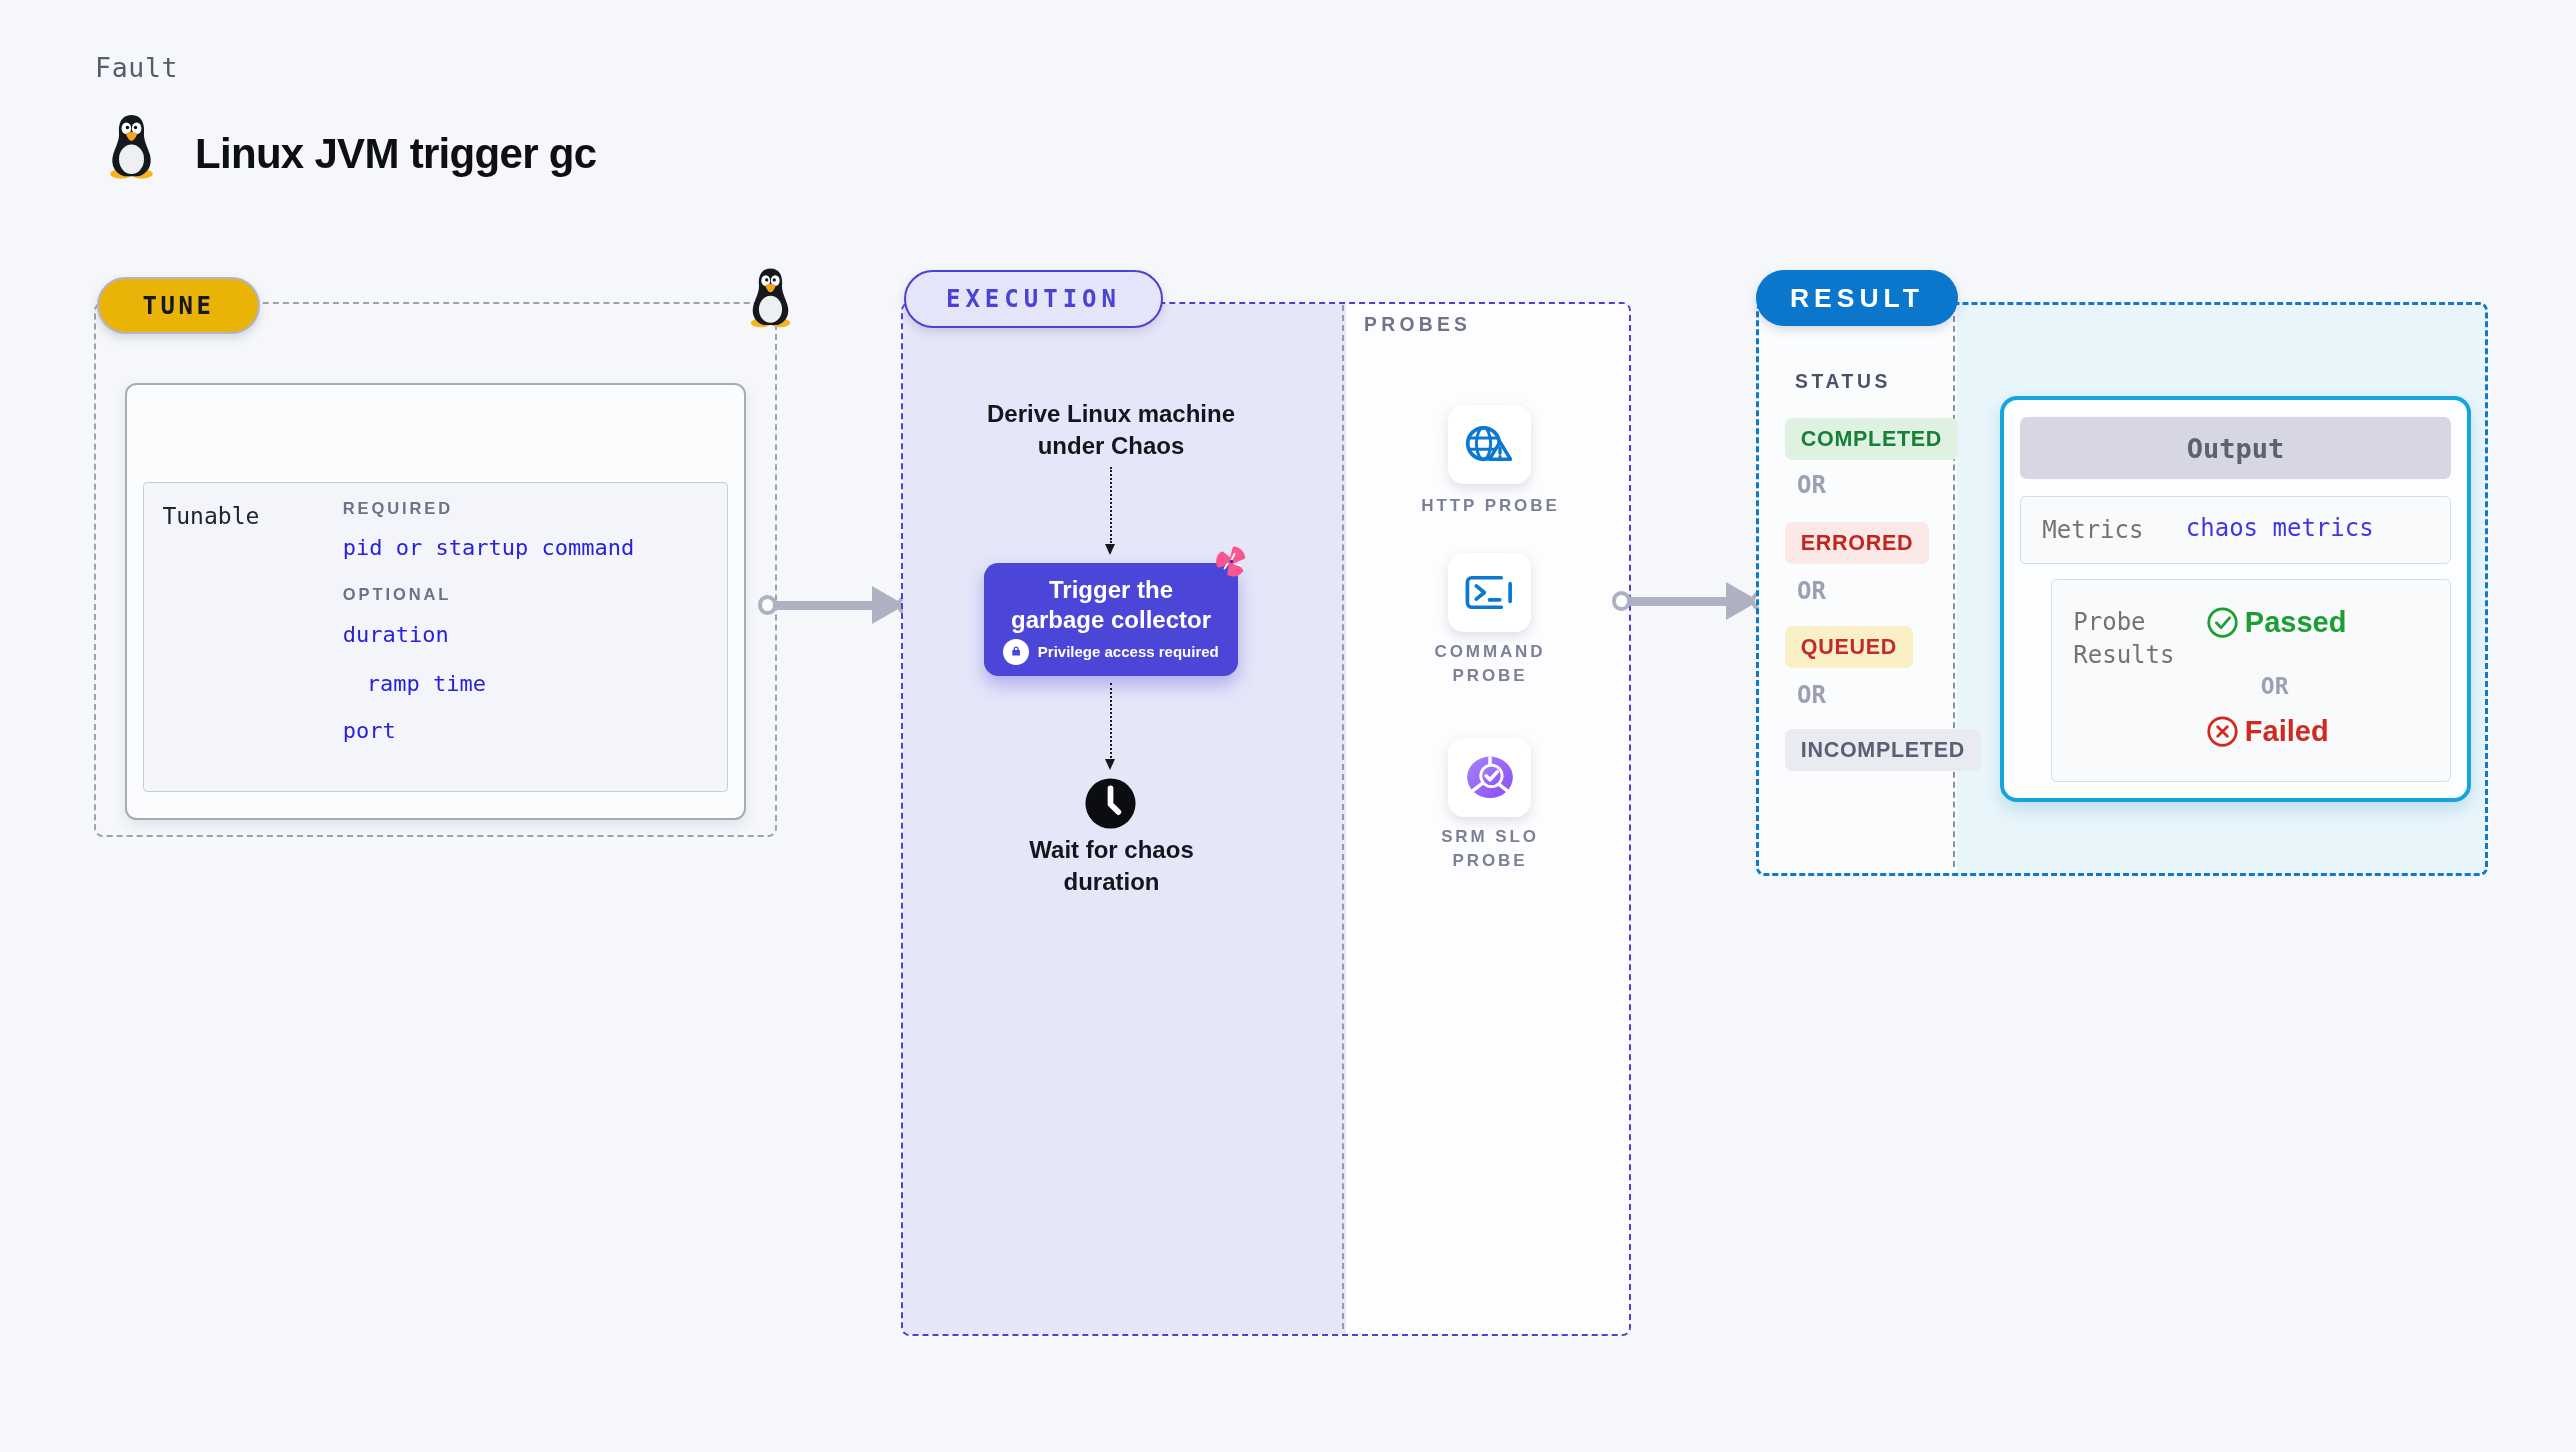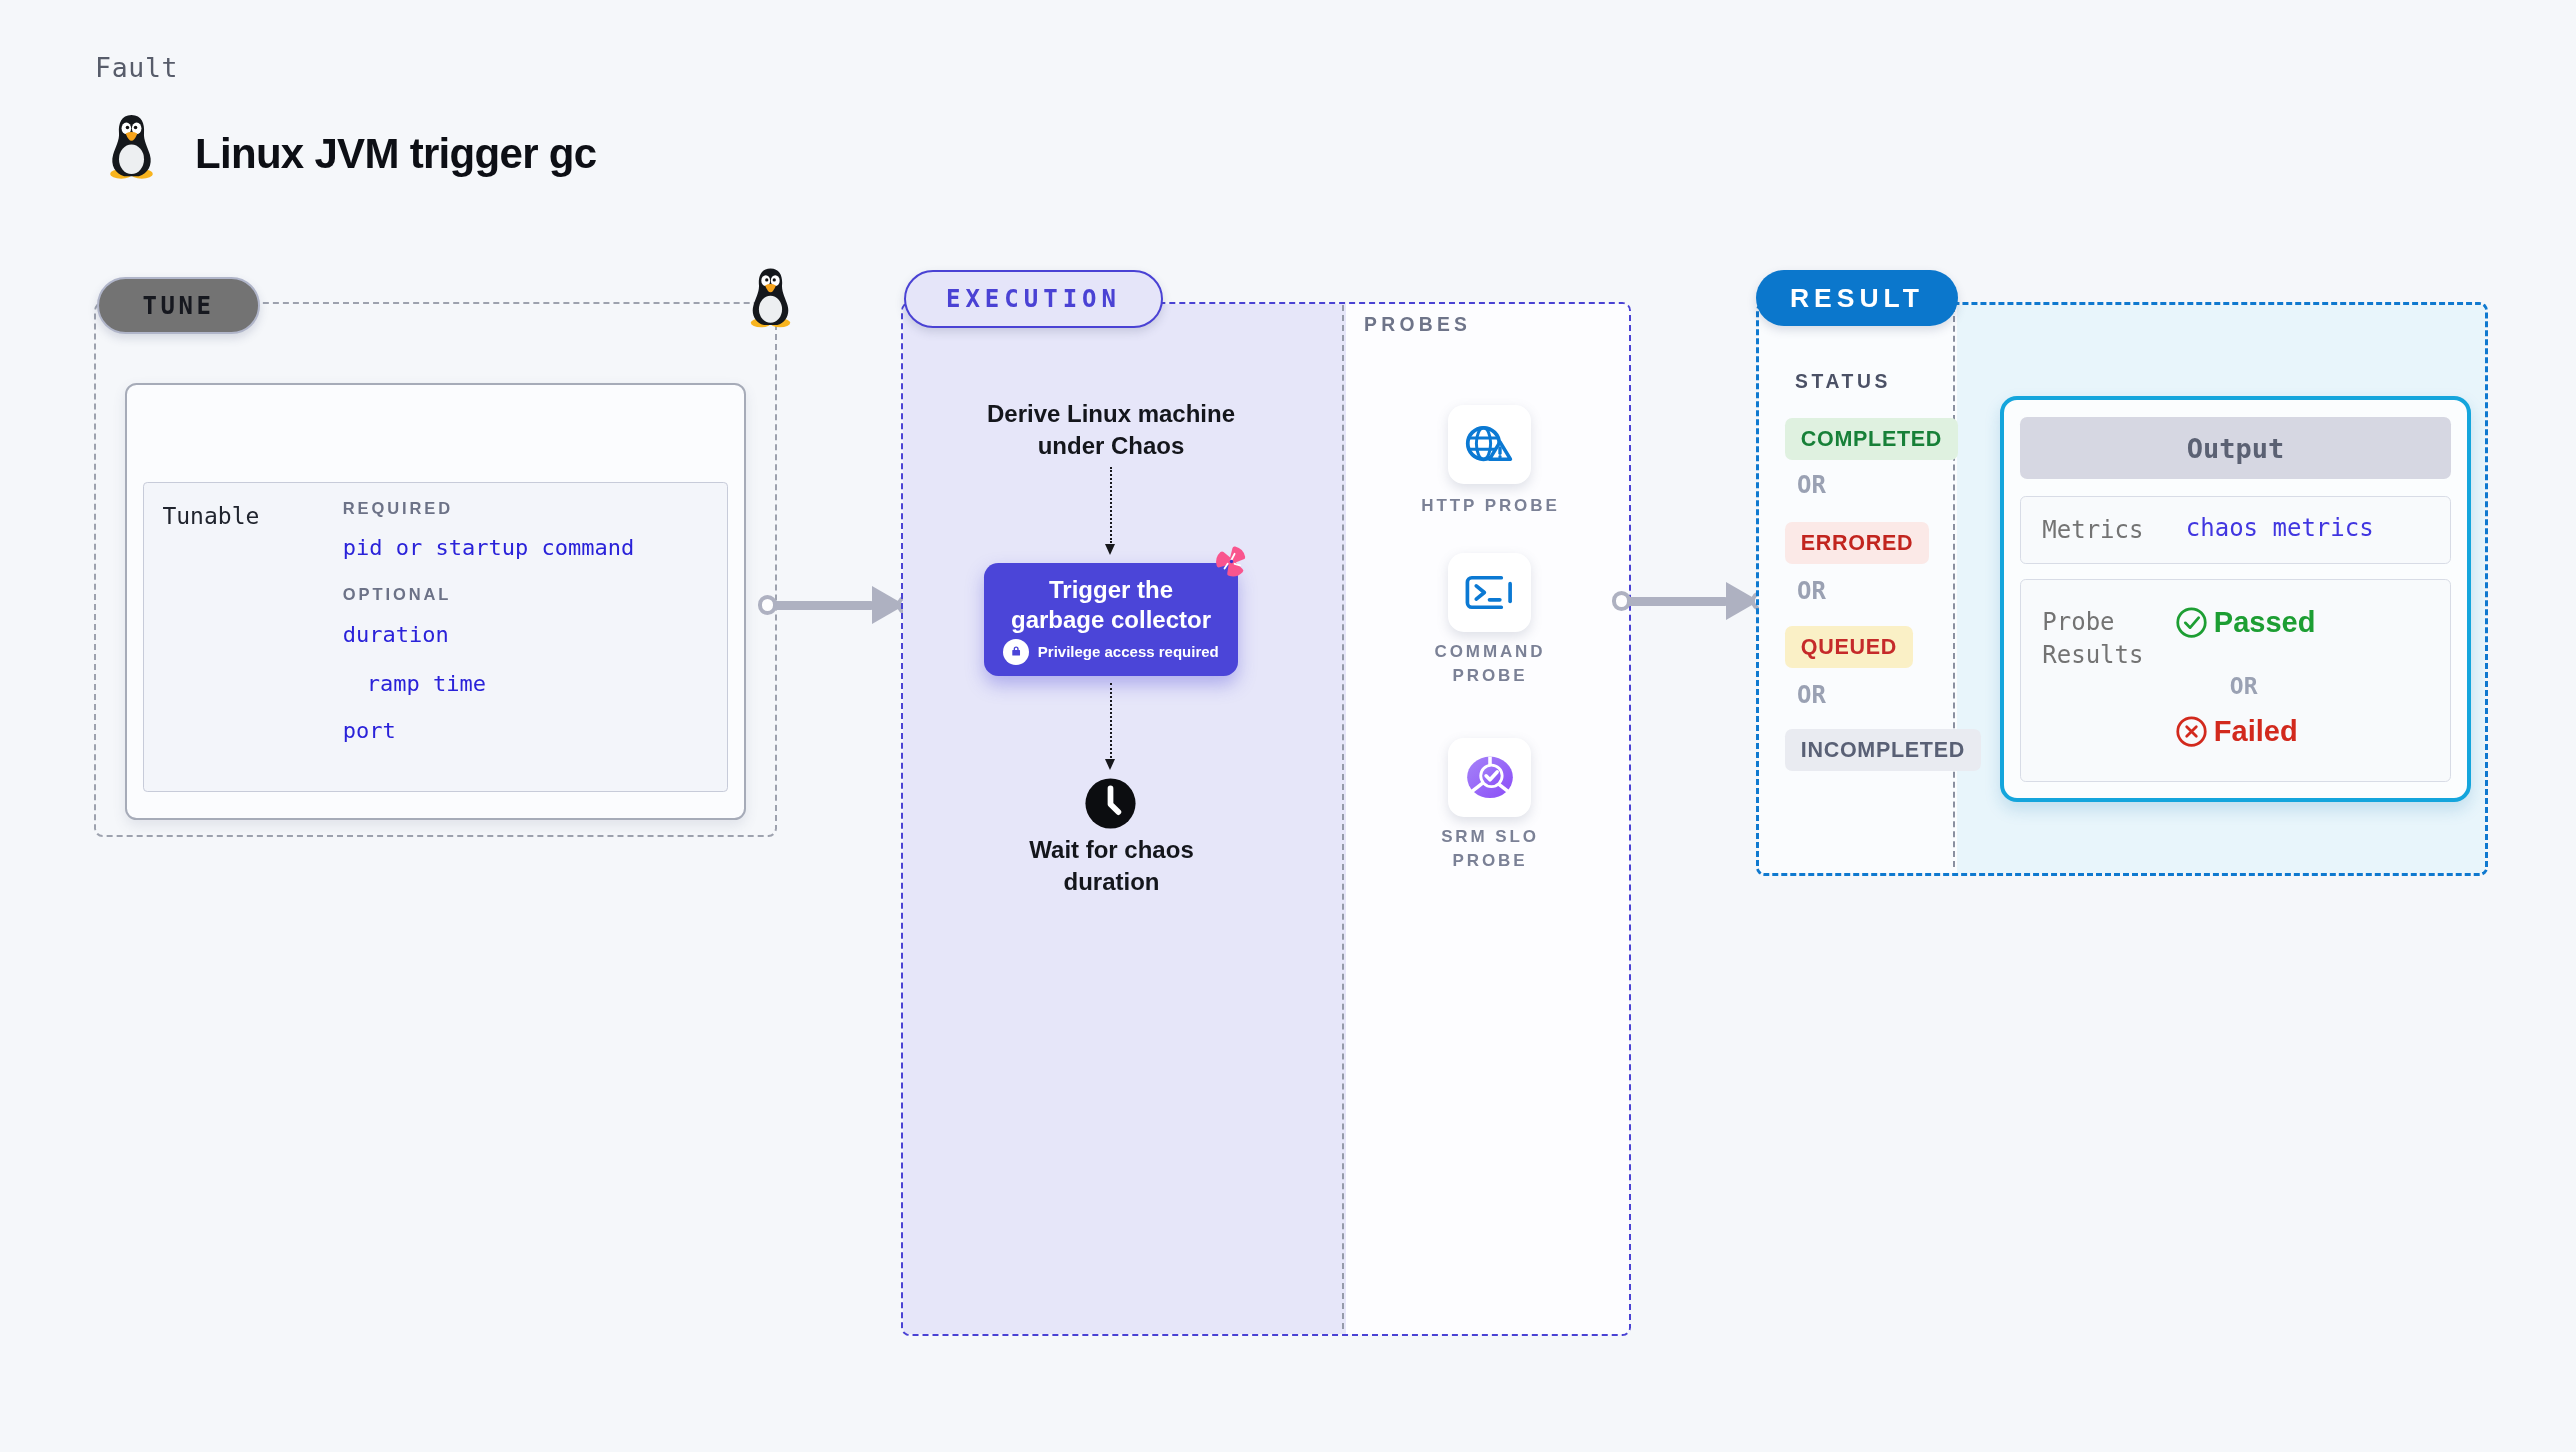--- a/index.html
+++ b/index.html
@@ -23,21 +23,21 @@
   .exec-probes-panel{left:443px;top:0;right:0;height:100%;background:#fdfdff;}
   .result-box{left:1756px;top:302px;width:726px;height:568px;border:3.6px dashed #0f79cf;border-radius:8.6px;overflow:hidden;}
   .result-status-panel{left:0;top:0;width:198px;height:100%;background:#fafcfe;}
   .result-output-panel{left:198px;top:0;right:0;height:100%;background:#e8f5fb;}
   .v-divider-exec{left:1342px;top:305px;height:1024px;width:0;border-left:2.1px dashed #959aa9;}
   .v-divider-result{left:1953px;top:306px;height:561px;width:0;border-left:2.1px dashed #8a90a0;}
 
   
   .pill{display:flex;align-items:center;justify-content:center;border-radius:33px;
         box-shadow:0 4.3px 10px rgba(60,70,110,.18);}
-  .pill-tune{left:97px;top:277px;width:159px;height:53px;background:#737373;border:2.9px solid #b0b5c9;
+  .pill-tune{left:97px;top:277px;width:159px;height:53px;background:#eab308;border:2.9px solid #b0b5c9;
              font-family:"DejaVu Sans Mono",monospace;font-weight:bold;font-size:24px;letter-spacing:3.6px;color:#16181f;}
   .pill-exec{left:904px;top:270px;width:255px;height:54px;background:#e5e5f9;border:2.9px solid #4a42d4;
              font-family:"DejaVu Sans Mono",monospace;font-weight:bold;font-size:24px;letter-spacing:5px;color:#4a42d4;}
   .pill-result{left:1756px;top:270px;width:202px;height:56px;background:#0b77cc;border:none;
              font-weight:800;font-size:26.5px;letter-spacing:5px;color:#ffffff;}
 
   
   .ui-card{left:125px;top:383px;width:617px;height:433px;background:#fbfcfe;border:2.1px solid #a6abb8;
            border-radius:11.5px;box-shadow:0 5.7px 13px rgba(80,90,120,.12);}
   .ui-header{left:15.8px;top:15.8px;right:15.8px;height:64px;background:#d8d9e3;border-radius:5.7px;
@@ -108,21 +108,21 @@
   .or-3{left:1797px;top:681px;}
 
   
   .output-card{left:2000px;top:396px;width:463px;height:398px;background:#fbfdfe;border:4.3px solid #14a5dc;
                border-radius:17px;box-shadow:0 7.2px 15.8px rgba(20,120,180,.18);}
   .out-header{position:absolute;left:15.8px;right:15.8px;top:17px;height:62px;background:#d6d7e2;border-radius:7.2px;
               display:flex;align-items:center;justify-content:center;
               font-family:"DejaVu Sans Mono",monospace;font-size:27px;font-weight:bold;color:#5b6173;}
   .out-row{position:absolute;left:15.8px;right:15.8px;background:#f8fafc;border:1.4px solid #d8dce6;border-radius:5.7px;}
   .out-row-metrics{top:96px;height:66px;}
-  .out-row-probes{top:179px;height:201px;}
+  .out-row-probes{top:179px;height:201px;margin-left:31px;}
   .out-rowlabel{position:absolute;left:21.5px;font-family:"DejaVu Sans Mono",monospace;font-size:24px;color:#737373;line-height:33px;}
   .metrics-label{top:16.5px;}
   .metrics-value{position:absolute;left:165px;top:16.5px;font-family:"DejaVu Sans Mono",monospace;font-size:24px;color:#4136e0;}
   .probes-rowlabel{top:26px;width:122px;}
   .res-line{position:absolute;left:154px;display:flex;align-items:center;gap:6px;}
   .res-passed{top:26px;}
   .res-failed{top:135px;}
   .res-word{font-size:29px;font-weight:800;}
   .res-word-pass{color:#1d9e33;}
   .res-word-fail{color:#d2291d;}

